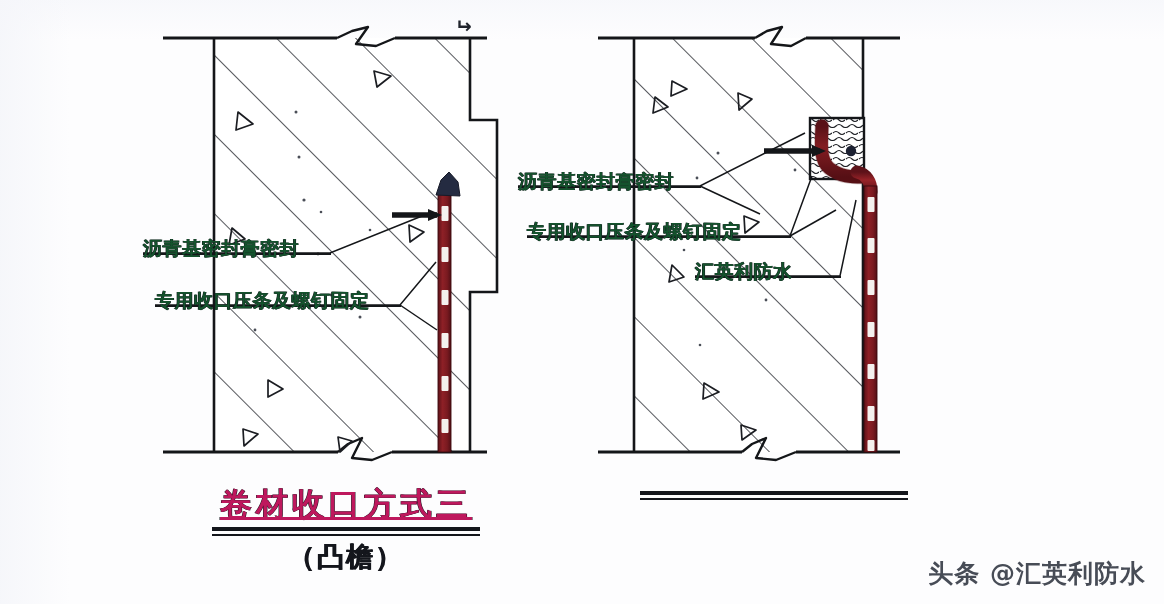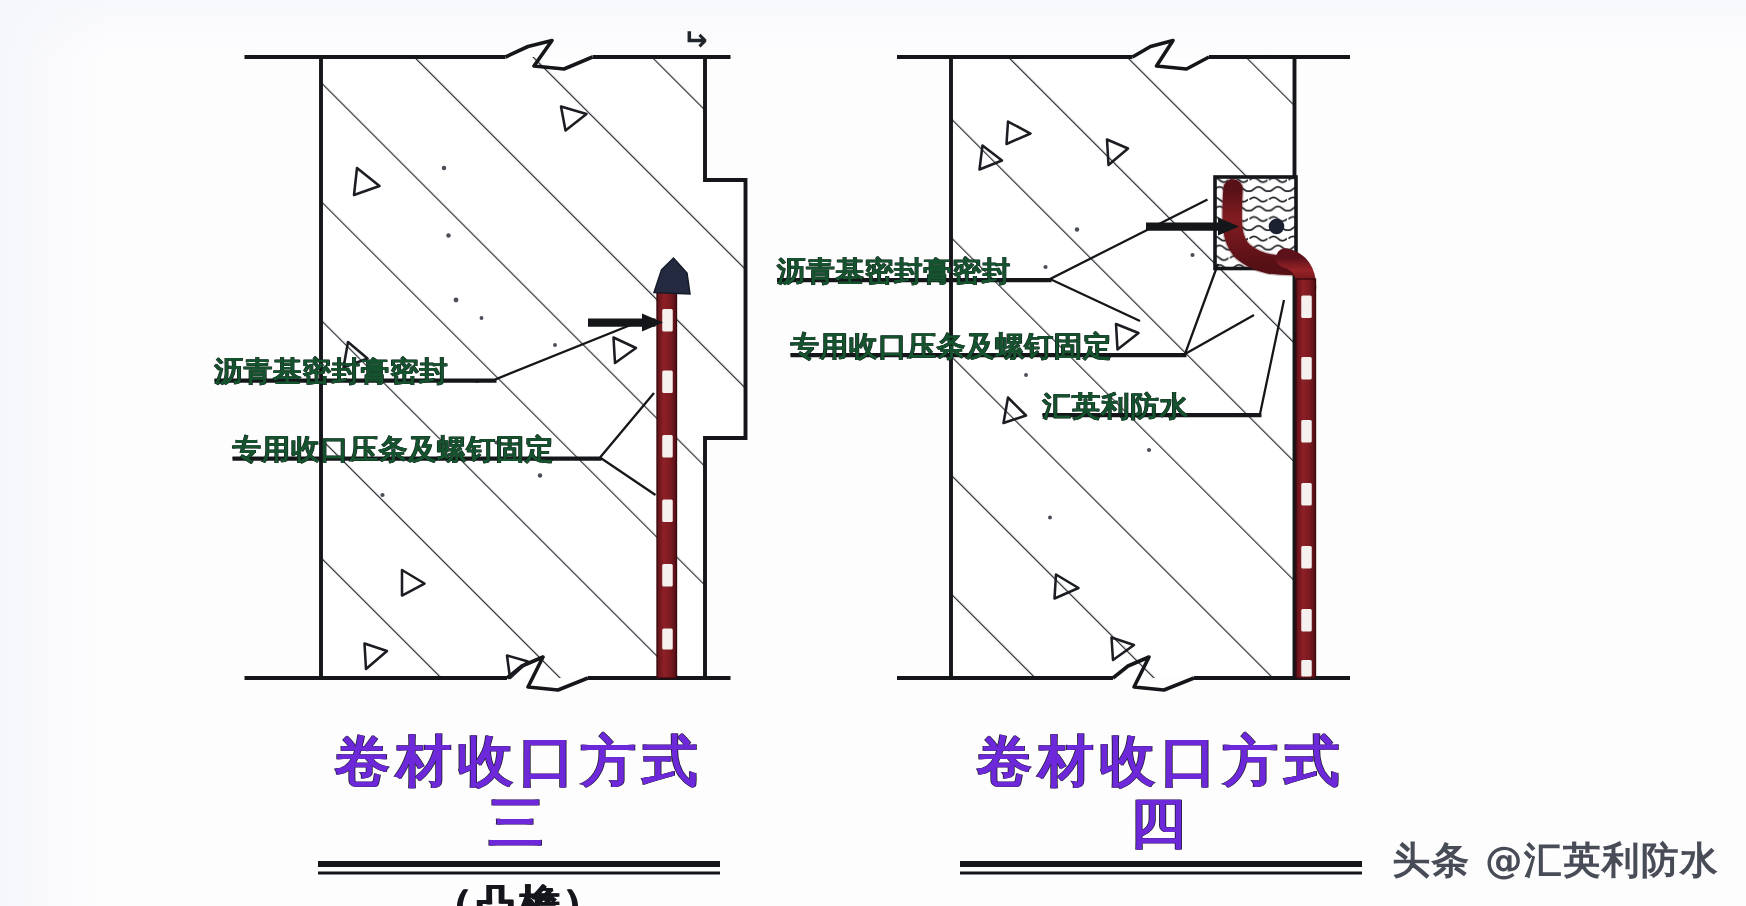--- a/index.html
+++ b/index.html
@@ -50,26 +50,27 @@
     font-size: 19px;
     line-height: 1;
   }
   .title-block {
     position: absolute;
     z-index: 4;
     text-align: center;
     font-family: "DejaVu Sans", "Liberation Sans", sans-serif;
   }
   .title-main {
-    font-size: 37px;
-    font-weight: bold;
-    color: #6d28d9;
+    font-size: 32px;
+    font-weight: bold;
+    color: #be185d;
     letter-spacing: 4px;
     line-height: 1.12;
     text-shadow: 0.5px 0 0 #14161c, -0.5px 0 0 #14161c;
+    text-decoration: underline;
   }
   .title-rule-thick {
     height: 4px;
     background: #14161c;
     margin: 4px 0 0 0;
   }
   .title-rule-thin {
     height: 2px;
     background: #14161c;
     margin: 3px 0 6px 0;
@@ -313,20 +314,19 @@
   <div class="label callout-label" style="left:695px; top:262px;">汇英利防水</div>
 
   <div class="title-block" style="left:212px; top:487px; width:268px;">
     <div class="title-main">卷材收口方式三</div>
     <div class="title-rule-thick"></div>
     <div class="title-rule-thin"></div>
     <div class="title-sub">（凸檐）</div>
   </div>
 
   <div class="title-block" style="left:640px; top:487px; width:268px;">
-    <div class="title-main">卷材收口方式四</div>
     <div class="title-rule-thick"></div>
     <div class="title-rule-thin"></div>
   </div>
 
   <div class="watermark">头条 @汇英利防水</div>
 
 </div>
 
 </body></html>

